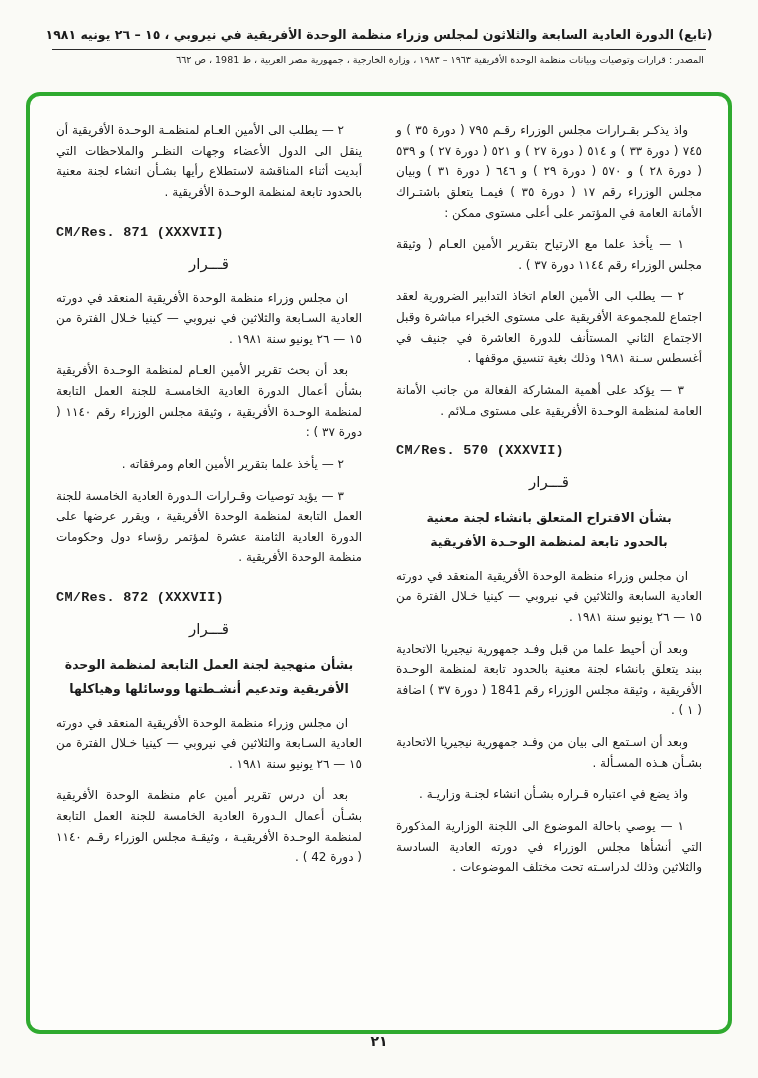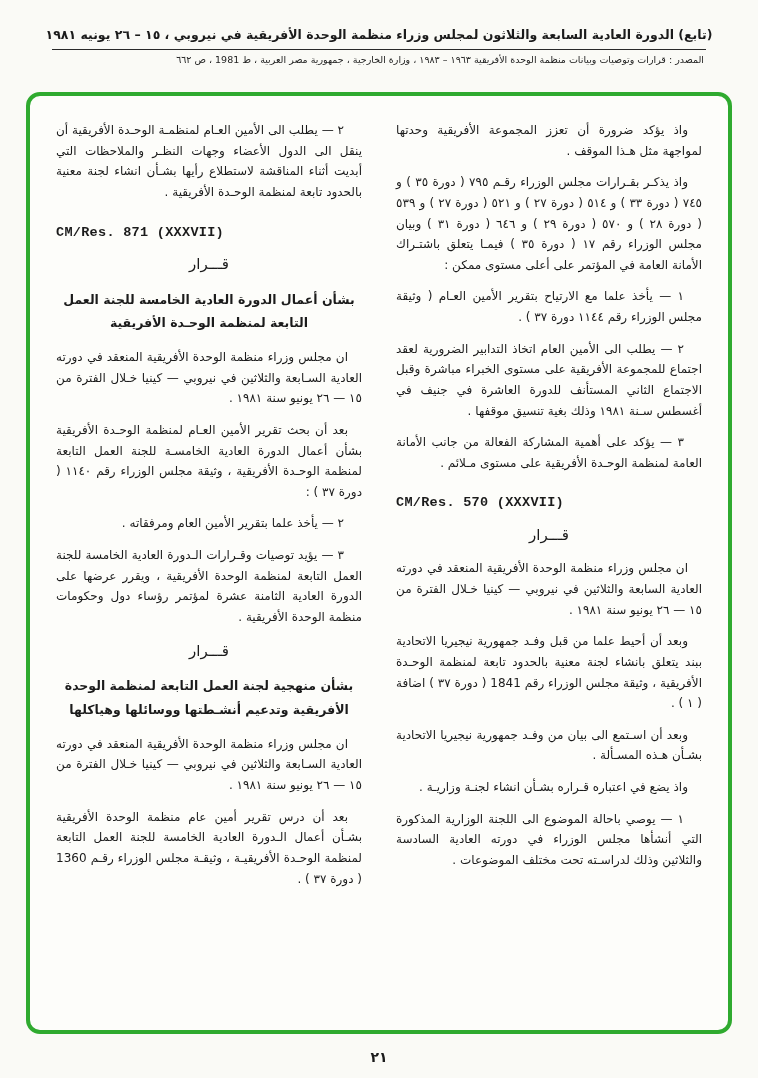--- a/index.html
+++ b/index.html
@@ -102,21 +102,21 @@
     font-size: 12.5px;
     line-height: 1.9;
     margin: 0 0 12px 0;
     text-indent: 0;
     padding: 0 6px;
   }
 
   
   .page-footer {
     position: absolute;
-    bottom: 8px;
+    bottom: 24px;
     left: 0; right: 0;
     text-align: center;
   }
   .page-number {
     font-weight: bold;
     font-size: 14px;
     letter-spacing: 2px;
   }
 </style>
 </head>
@@ -127,47 +127,47 @@
   <header class="page-header">
     <div class="header-title">(تابع) الدورة العادية السابعة والثلاثون لمجلس وزراء منظمة الوحدة الأفريقية في نيروبي ، ١٥ – ٢٦ يونيه ١٩٨١</div>
     <div class="header-rule"></div>
     <div class="header-source">المصدر : قرارات وتوصيات وبيانات منظمة الوحدة الأفريقية ١٩٦٣ – ١٩٨٣ ، وزارة الخارجية ، جمهورية مصر العربية ، ط 1981 ، ص ٦٦٢</div>
   </header>
 
   <main class="frame">
     <div class="columns">
 
       <section class="col">
-        <p class="para">واذ يؤكد ضرورة أن تعزز المجموعة الأفريقية وحدتها لمواجهة مثل هـذا الموقف .</p>
         <p class="para">واذ يذكـر بقـرارات مجلس الوزراء رقـم ٧٩٥ ( دورة ٣٥ ) و ٧٤٥ ( دورة ٣٣ ) و ٥١٤ ( دورة ٢٧ ) و ٥٢١ ( دورة ٢٧ ) و ٥٣٩ ( دورة ٢٨ ) و ٥٧٠ ( دورة ٢٩ ) و ٦٤٦ ( دورة ٣١ ) وبيان مجلس الوزراء رقم ١٧ ( دورة ٣٥ ) فيمـا يتعلق باشتـراك الأمانة العامة في المؤتمر على أعلى مستوى ممكن :</p>
         <p class="clause">١ — يأخذ علما مع الارتياح بتقرير الأمين العـام ( وثيقة مجلس الوزراء رقم ١١٤٤ دورة ٣٧ ) .</p>
         <p class="clause">٢ — يطلب الى الأمين العام اتخاذ التدابير الضرورية لعقد اجتماع للمجموعة الأفريقية على مستوى الخبراء مباشرة وقبل الاجتماع الثاني المستأنف للدورة العاشرة في جنيف في أغسطس سـنة ١٩٨١ وذلك بغية تنسيق موقفها .</p>
         <p class="clause">٣ — يؤكد على أهمية المشاركة الفعالة من جانب الأمانة العامة لمنظمة الوحـدة الأفريقية على مستوى مـلائم .</p>
         <div class="res-id">CM/Res. 570 (XXXVII)</div>
         <div class="heading">قـــرار</div>
+        <div class="subheading">بشأن الاقتراح المتعلق بانشاء لجنة معنية بالحدود تابعة لمنظمة الوحـدة الأفريقية</div>
         <p class="para">ان مجلس وزراء منظمة الوحدة الأفريقية المنعقد في دورته العادية السابعة والثلاثين في نيروبي — كينيا خـلال الفترة من ١٥ — ٢٦ يونيو سنة ١٩٨١ .</p>
         <p class="para">وبعد أن أحيط علما من قبل وفـد جمهورية نيجيريا الاتحادية ببند يتعلق بانشاء لجنة معنية بالحدود تابعة لمنظمة الوحـدة الأفريقية ، وثيقة مجلس الوزراء رقم 1841 ( دورة ٣٧ ) اضافة ( ١ ) .</p>
         <p class="para">وبعد أن اسـتمع الى بيان من وفـد جمهورية نيجيريا الاتحادية بشـأن هـذه المسـألة .</p>
         <p class="para">واذ يضع في اعتباره قـراره بشـأن انشاء لجنـة وزاريـة .</p>
         <p class="clause">١ — يوصي باحالة الموضوع الى اللجنة الوزارية المذكورة التي أنشأها مجلس الوزراء في دورته العادية السادسة والثلاثين وذلك لدراسـته تحت مختلف الموضوعات .</p>
       </section>
 
       <section class="col">
         <p class="clause">٢ — يطلب الى الأمين العـام لمنظمـة الوحـدة الأفريقية أن ينقل الى الدول الأعضاء وجهات النظـر والملاحظات التي أبديت أثناء المناقشة لاستطلاع رأيها بشـأن انشاء لجنة معنية بالحدود تابعة لمنظمة الوحـدة الأفريقية .</p>
         <div class="res-id">CM/Res. 871 (XXXVII)</div>
         <div class="heading">قـــرار</div>
-        <div class="subheading">بشأن أعمال الدورة العادية الخامسة للجنة العمل التابعة لمنظمة الوحـدة الأفريقية</div>
         <p class="para">ان مجلس وزراء منظمة الوحدة الأفريقية المنعقد في دورته العادية السـابعة والثلاثين في نيروبي — كينيا خـلال الفترة من ١٥ — ٢٦ يونيو سنة ١٩٨١ .</p>
         <p class="para">بعد أن بحث تقرير الأمين العـام لمنظمة الوحـدة الأفريقية بشأن أعمال الدورة العادية الخامسـة للجنة العمل التابعة لمنظمة الوحـدة الأفريقية ، وثيقة مجلس الوزراء رقم ١١٤٠ ( دورة ٣٧ ) :</p>
         <p class="clause">٢ — يأخذ علما بتقرير الأمين العام ومرفقاته .</p>
         <p class="clause">٣ — يؤيد توصيات وقـرارات الـدورة العادية الخامسة للجنة العمل التابعة لمنظمة الوحدة الأفريقية ، ويقرر عرضها على الدورة العادية الثامنة عشرة لمؤتمر رؤساء دول وحكومات منظمة الوحدة الأفريقية .</p>
+        <div class="res-id">CM/Res. 872 (XXXVII)</div>
         <div class="heading">قـــرار</div>
         <div class="subheading">بشأن منهجية لجنة العمل التابعة لمنظمة الوحدة الأفريقية وتدعيم أنشـطتها ووسائلها وهياكلها</div>
         <p class="para">ان مجلس وزراء منظمة الوحدة الأفريقية المنعقد في دورته العادية السـابعة والثلاثين في نيروبي — كينيا خـلال الفترة من ١٥ — ٢٦ يونيو سنة ١٩٨١ .</p>
-        <p class="para">بعد أن درس تقرير أمين عام منظمة الوحدة الأفريقية بشـأن أعمال الـدورة العادية الخامسة للجنة العمل التابعة لمنظمة الوحـدة الأفريقيـة ، وثيقـة مجلس الوزراء رقـم 1360 ( دورة ٣٧ ) .</p>
+        <p class="para">بعد أن درس تقرير أمين عام منظمة الوحدة الأفريقية بشـأن أعمال الـدورة العادية الخامسة للجنة العمل التابعة لمنظمة الوحـدة الأفريقيـة ، وثيقـة مجلس الوزراء رقـم ١١٤٠ ( دورة 42 ) .</p>
       </section>
 
     </div>
   </main>
 
   <footer class="page-footer">
     <span class="page-number">٢١</span>
   </footer>
 
 </div>

